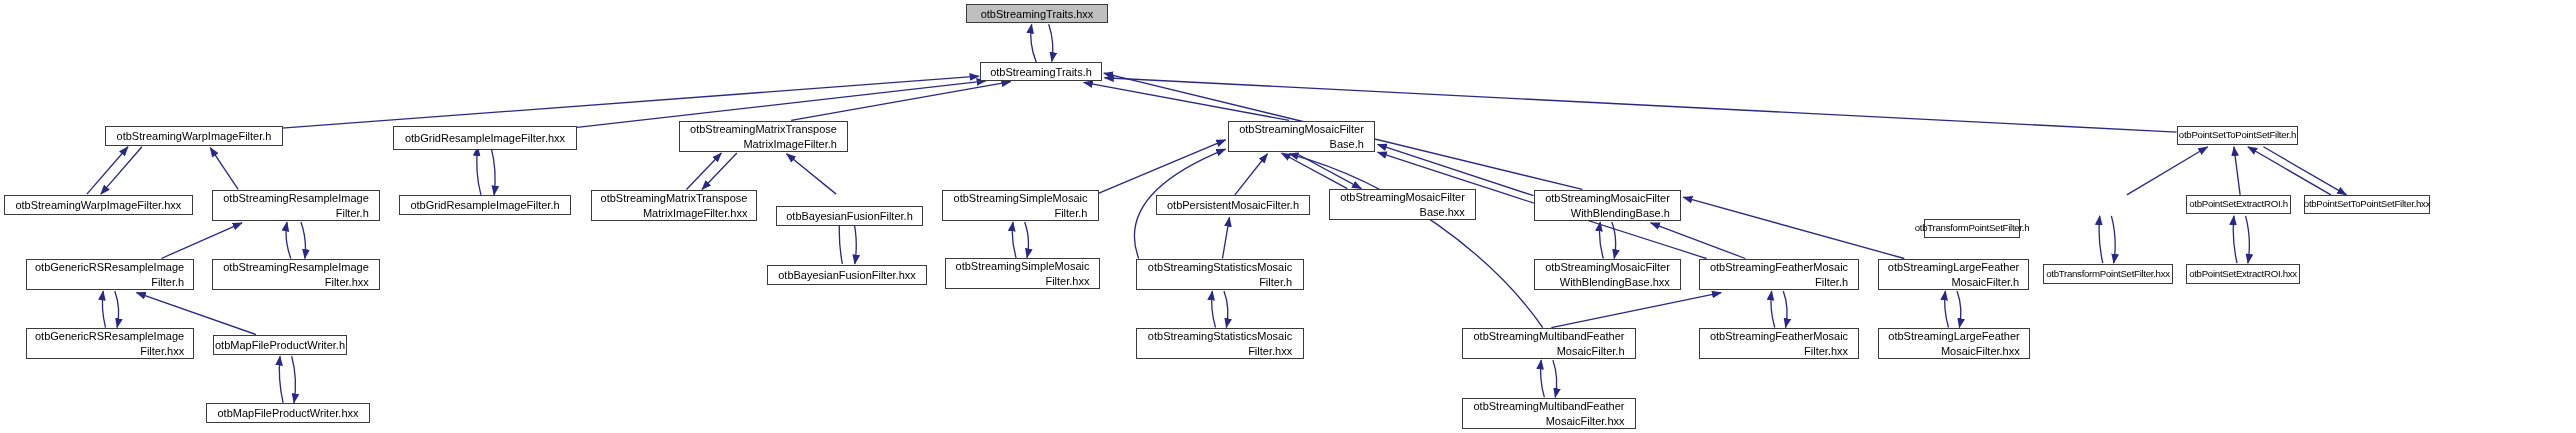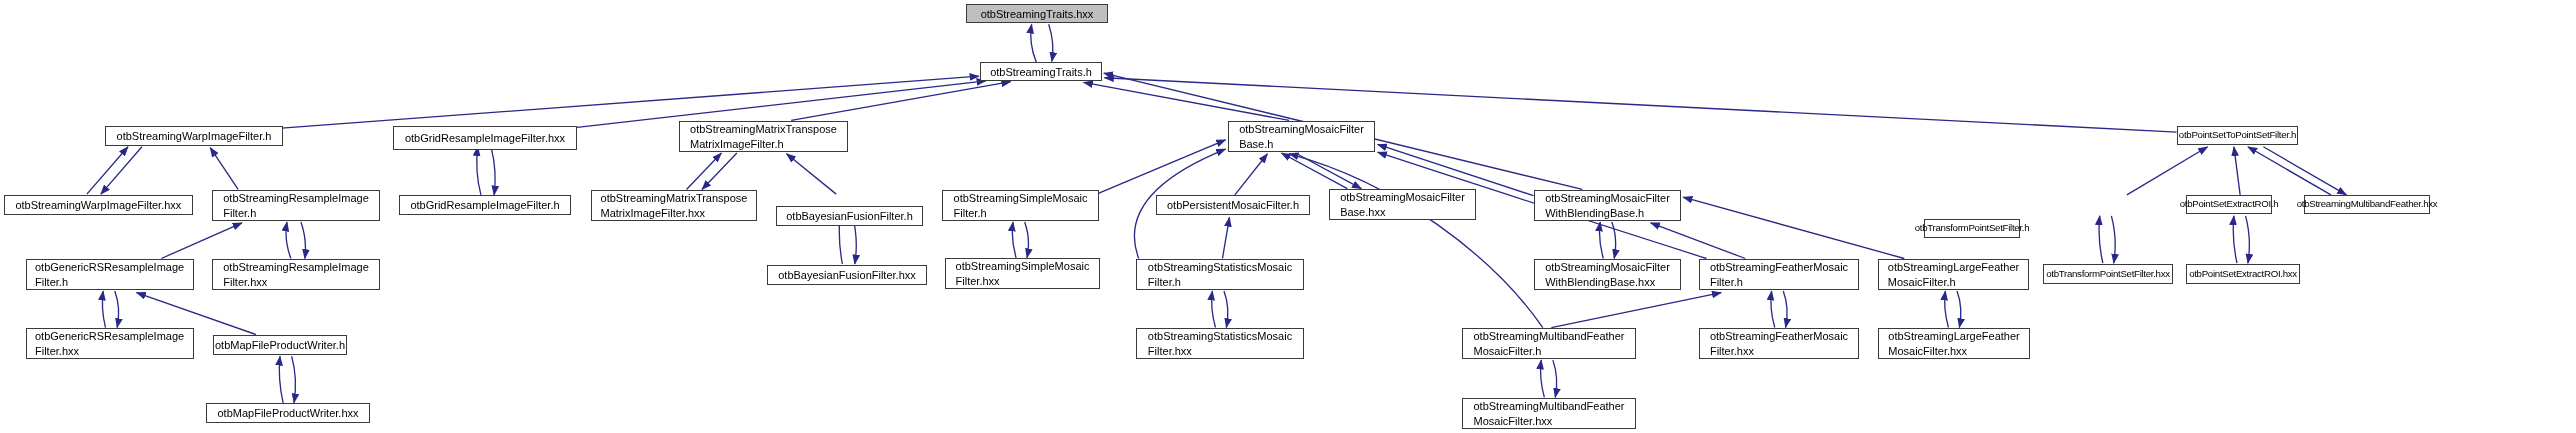--- a/index.html
+++ b/index.html
@@ -8,21 +8,21 @@
     width:2576px;height:434px;
     font-family:"Liberation Sans","DejaVu Sans",sans-serif;
     background:#ffffff;
     overflow:hidden;
   }
   #edges-svg{position:absolute;left:0;top:0;width:2576px;height:434px;}
   .node{
     position:absolute;
     box-sizing:border-box;
     display:flex;align-items:center;justify-content:center;
-    text-align:left;
+    text-align:right;
     white-space:pre-line;
     background:var(--node-fill,#ffffff);
     border:1.6px solid var(--border-color,#3a3a3a);
     color:var(--text-color,#000000);
     font-size:11px;
     line-height:1.28;
     padding:0 1.6px;
     cursor:pointer;
   }
   .node.grey{background:var(--grey-fill,#bfbfbf);}
@@ -118,22 +118,22 @@
 MatrixImageFilter.hxx</div>
       <div class="node" style="left: 776px; top: 206px; width: 147px; height: 20px;">otbBayesianFusionFilter.h</div>
       <div class="node" style="left: 942px; top: 190px; width: 157px; height: 31px;">otbStreamingSimpleMosaic
 Filter.h</div>
       <div class="node" style="left: 1156px; top: 195px; width: 154px; height: 20px;">otbPersistentMosaicFilter.h</div>
       <div class="node" style="left: 1329px; top: 189px; width: 147px; height: 31px;">otbStreamingMosaicFilter
 Base.hxx</div>
       <div class="node" style="left: 1534px; top: 190px; width: 147px; height: 31px;">otbStreamingMosaicFilter
 WithBlendingBase.h</div>
       <div class="node narrow" style="left: 1924px; top: 195px; width: 96px; height: 19.4px; margin-top: 24px;">otbTransformPointSetFilter.h</div>
-      <div class="node narrow" style="left: 2186px; top: 195px; width: 86px; height: 19.4px;">otbPointSetExtractROI.h</div>
-      <div class="node narrow" style="left: 2304px; top: 195px; width: 126px; height: 19.4px;">otbStreamingMultibandFeather.hxx</div>
+      <div class="node narrow" style="left: 2186px; top: 195px; width: 105px; height: 19.4px;">otbPointSetExtractROI.h</div>
+      <div class="node narrow" style="left: 2304px; top: 195px; width: 126px; height: 19.4px;">otbPointSetToPointSetFilter.hxx</div>
       <div class="node" style="left: 25.6px; top: 259px; width: 168px; height: 31px;">otbGenericRSResampleImage
 Filter.h</div>
       <div class="node" style="left: 212px; top: 259px; width: 168px; height: 31px;">otbStreamingResampleImage
 Filter.hxx</div>
       <div class="node" style="left: 767px; top: 265px; width: 160px; height: 20px;">otbBayesianFusionFilter.hxx</div>
       <div class="node" style="left: 945px; top: 258px; width: 155px; height: 31px;">otbStreamingSimpleMosaic
 Filter.hxx</div>
       <div class="node" style="left: 1136px; top: 259px; width: 168px; height: 31px;">otbStreamingStatisticsMosaic
 Filter.h</div>
       <div class="node" style="left: 1534px; top: 259px; width: 147px; height: 31px;">otbStreamingMosaicFilter

